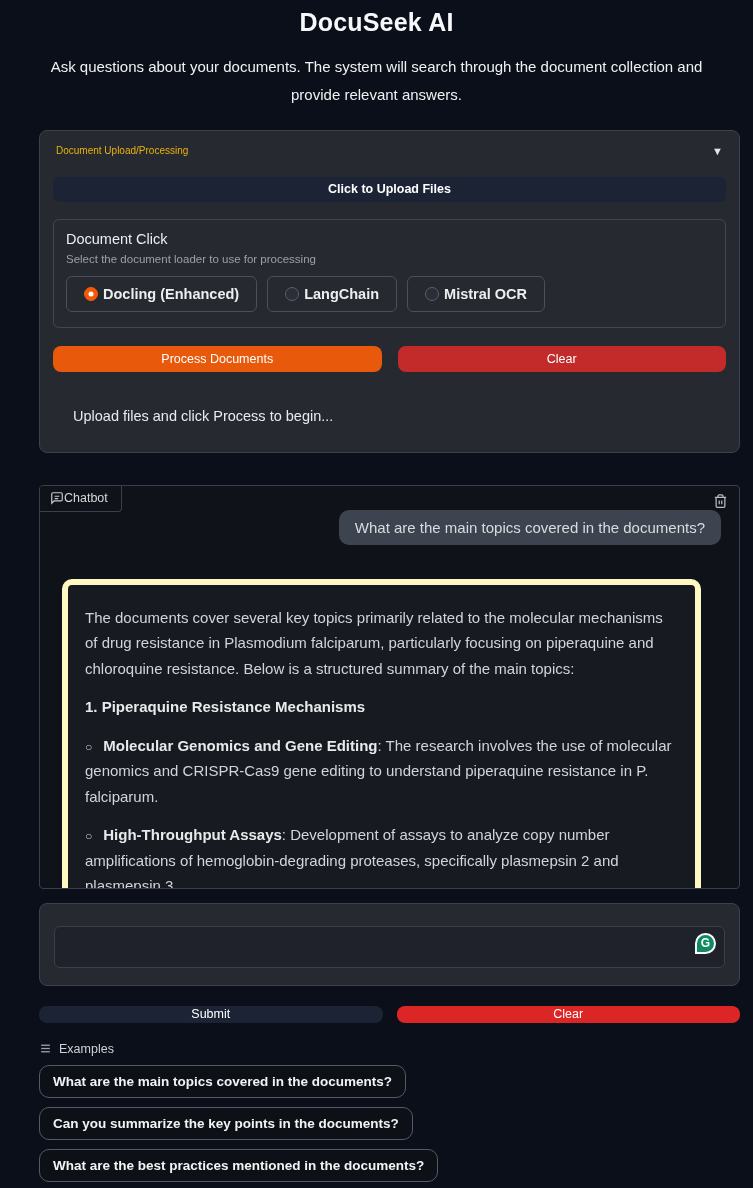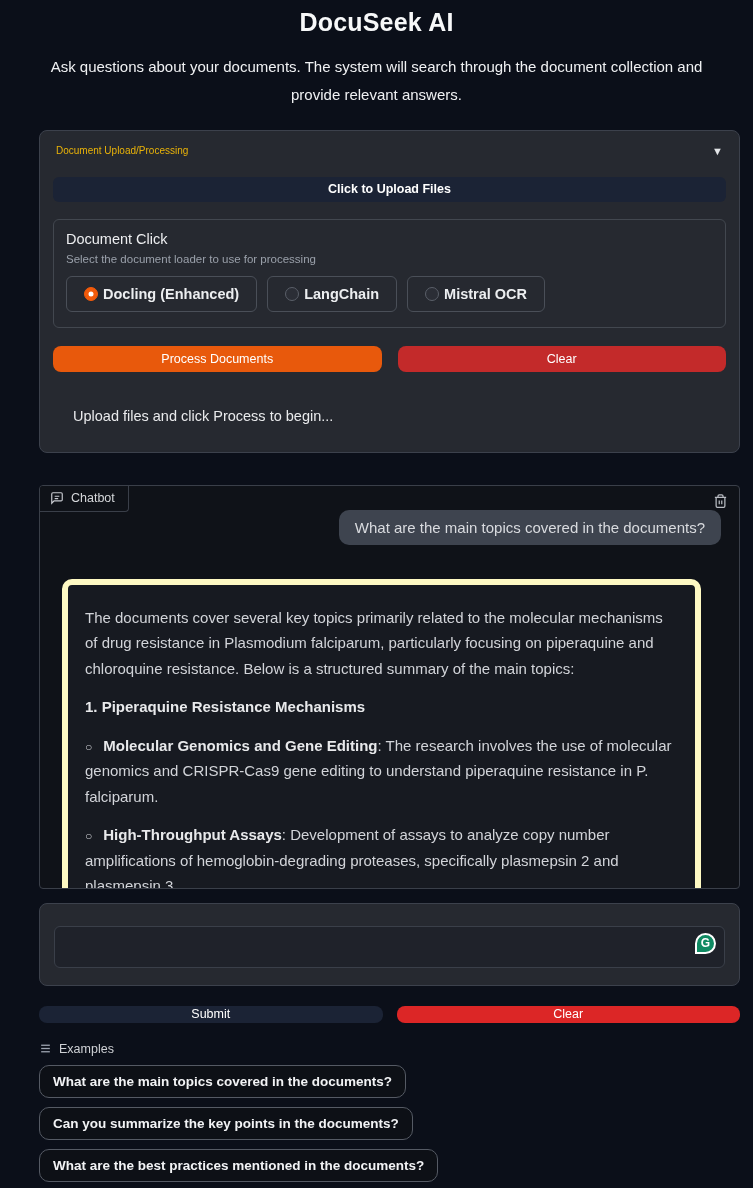--- a/index.html
+++ b/index.html
@@ -93,21 +93,21 @@
   .status-text { margin: 36px 0 4px 20px; font-size: 14.5px; color: #e9eaec; }
 
   
   .chat-panel {
     margin-top: 32px; height: 404px; position: relative;
     background: #0f1218; border: 1px solid #3a3f49; border-radius: 4px;
     overflow: hidden;
   }
   .chat-tab {
     position: absolute; top: 0; left: 0;
-    display: flex; align-items: center; gap: 7px;
+    display: flex; align-items: center; 
     padding: 5px 13px 6px 10px;
     border-right: 1px solid #3a3f49; border-bottom: 1px solid #3a3f49;
     border-radius: 0 0 4px 0;
     font-size: 12.5px; color: #d6d8db; background: #0f1218;
   }
   .trash-btn {
     position: absolute; top: 5px; right: 9px;
     background: none; border: none; cursor: pointer; padding: 2px;
   }
   .user-bubble {

